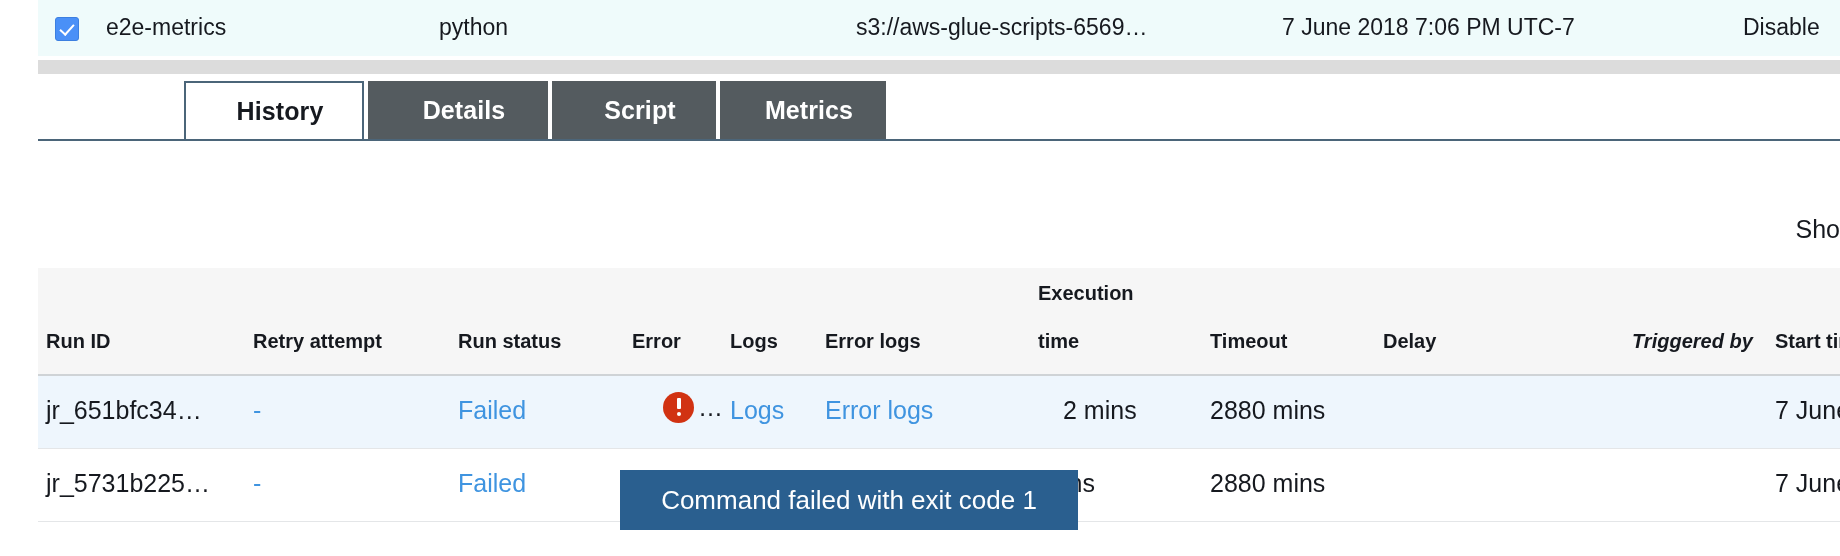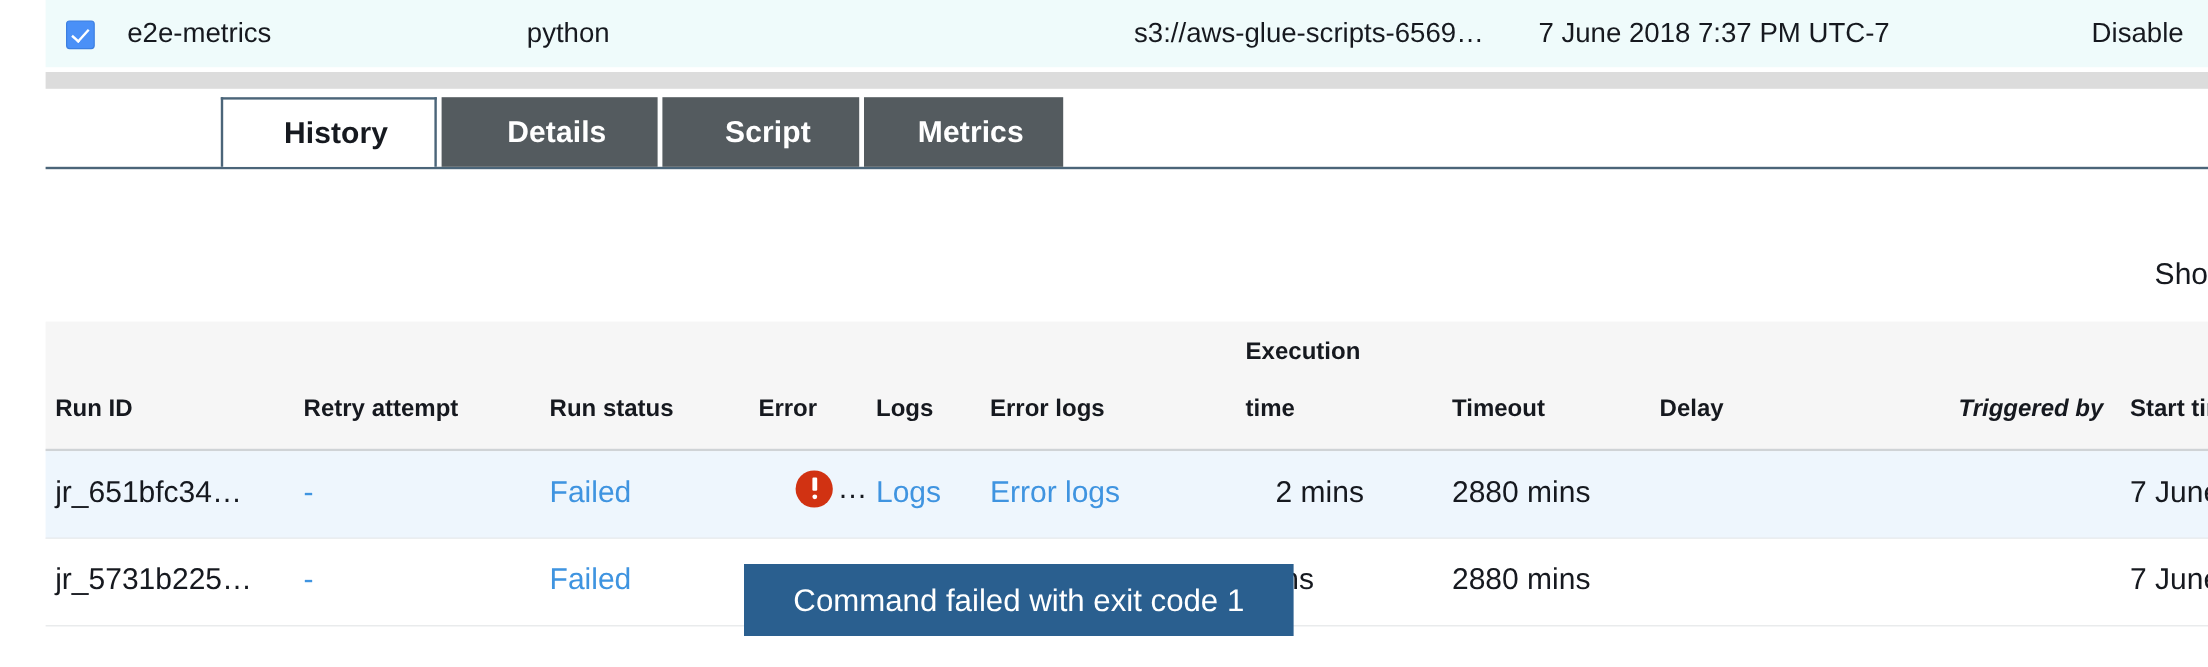--- a/index.html
+++ b/index.html
@@ -45,21 +45,21 @@
     left: 7px;
     top: 3px;
     width: 6px;
     height: 12px;
     border: solid #ffffff;
     border-width: 0 2.6px 2.6px 0;
     transform: rotate(42deg);
   }
   .cell-name      { position: absolute; left: 68px;   top: 14px; }
   .cell-type      { position: absolute; left: 401px;  top: 14px; }
-  .cell-script    { position: absolute; left: 907px;  top: 14px; }
+  .cell-script    { position: absolute; left: 818px;  top: 14px; }
   .cell-modified  { position: absolute; left: 1244px; top: 14px; }
   .cell-schedule  { position: absolute; left: 1705px; top: 14px; }
 
   
   .grey-band {
     position: absolute;
     left: 38px;
     top: 60px;
     width: 1802px;
     height: 14px;
@@ -243,21 +243,21 @@
   }
 </style>
 </head>
 <body>
 
 <div class="job-strip">
   <div class="job-checkbox"></div>
   <div class="cell-name">e2e-metrics</div>
   <div class="cell-type">python</div>
   <div class="cell-script">s3://aws-glue-scripts-6569…</div>
-  <div class="cell-modified">7 June 2018 7:37 PM UTC-7</div>
+  <div class="cell-modified">7 June 2018 7:06 PM UTC-7</div>
   <div class="cell-schedule">Disable</div>
 </div>
 
 <div class="grey-band"></div>
 
 <div class="tabs">
   <div class="tabs-baseline"></div>
   <div class="tab active tab-history">History</div>
   <div class="tab inactive tab-details">Details</div>
   <div class="tab inactive tab-script">Script</div>

